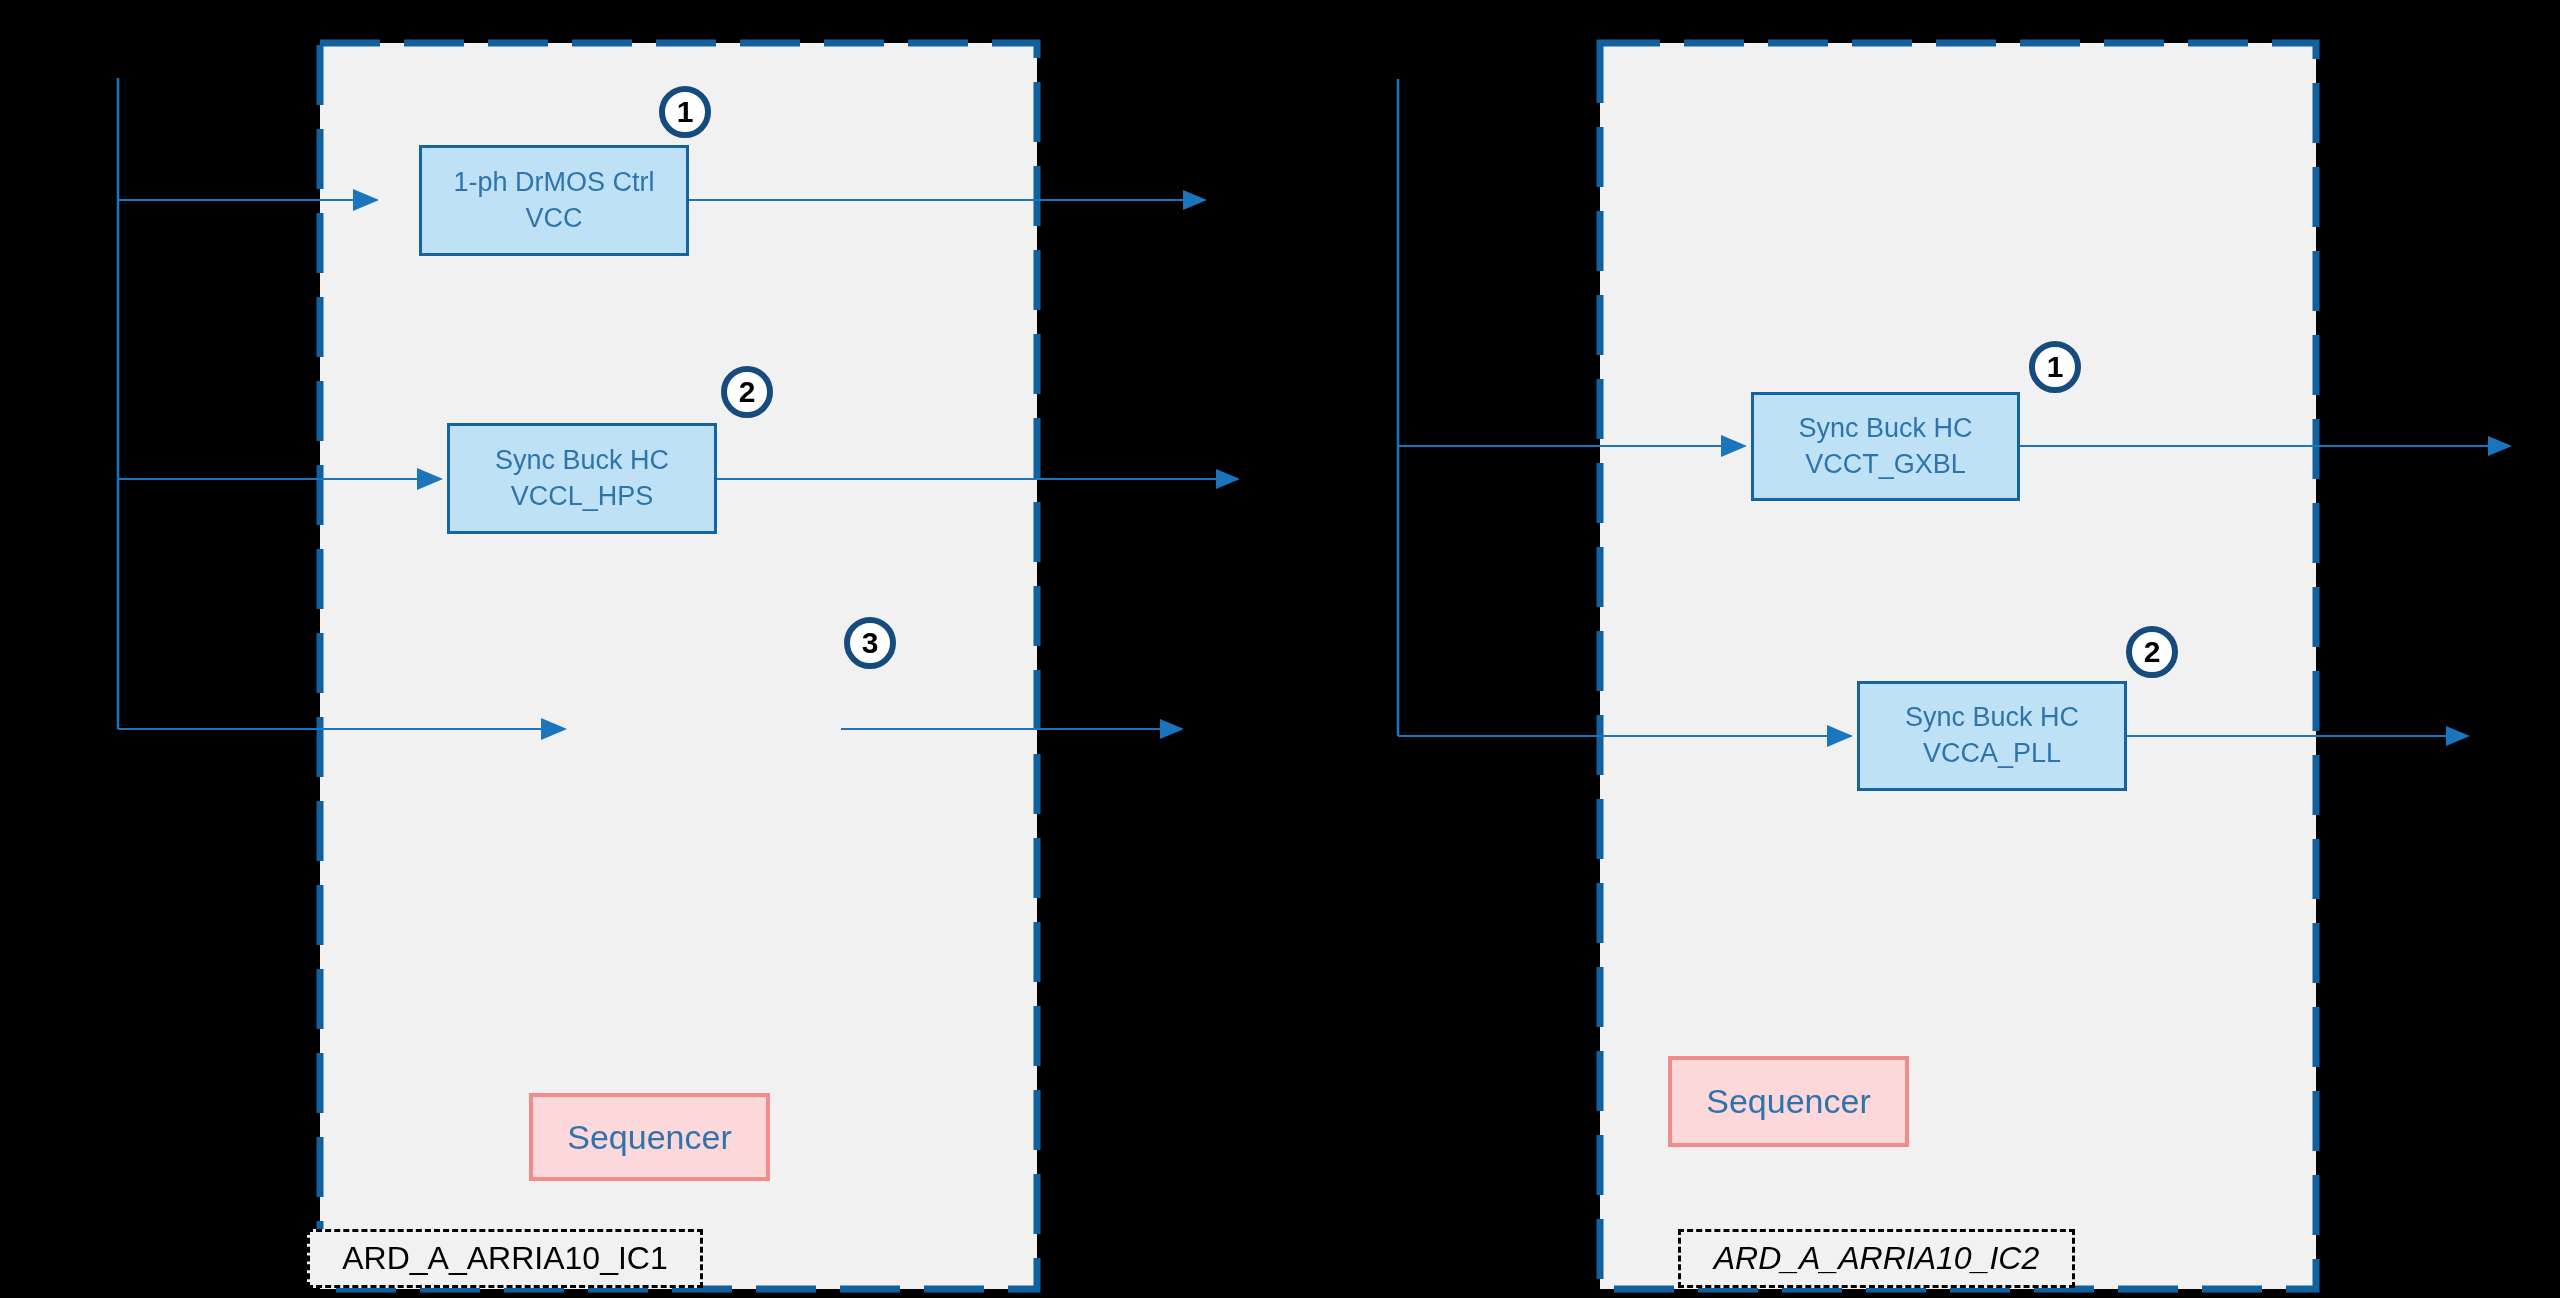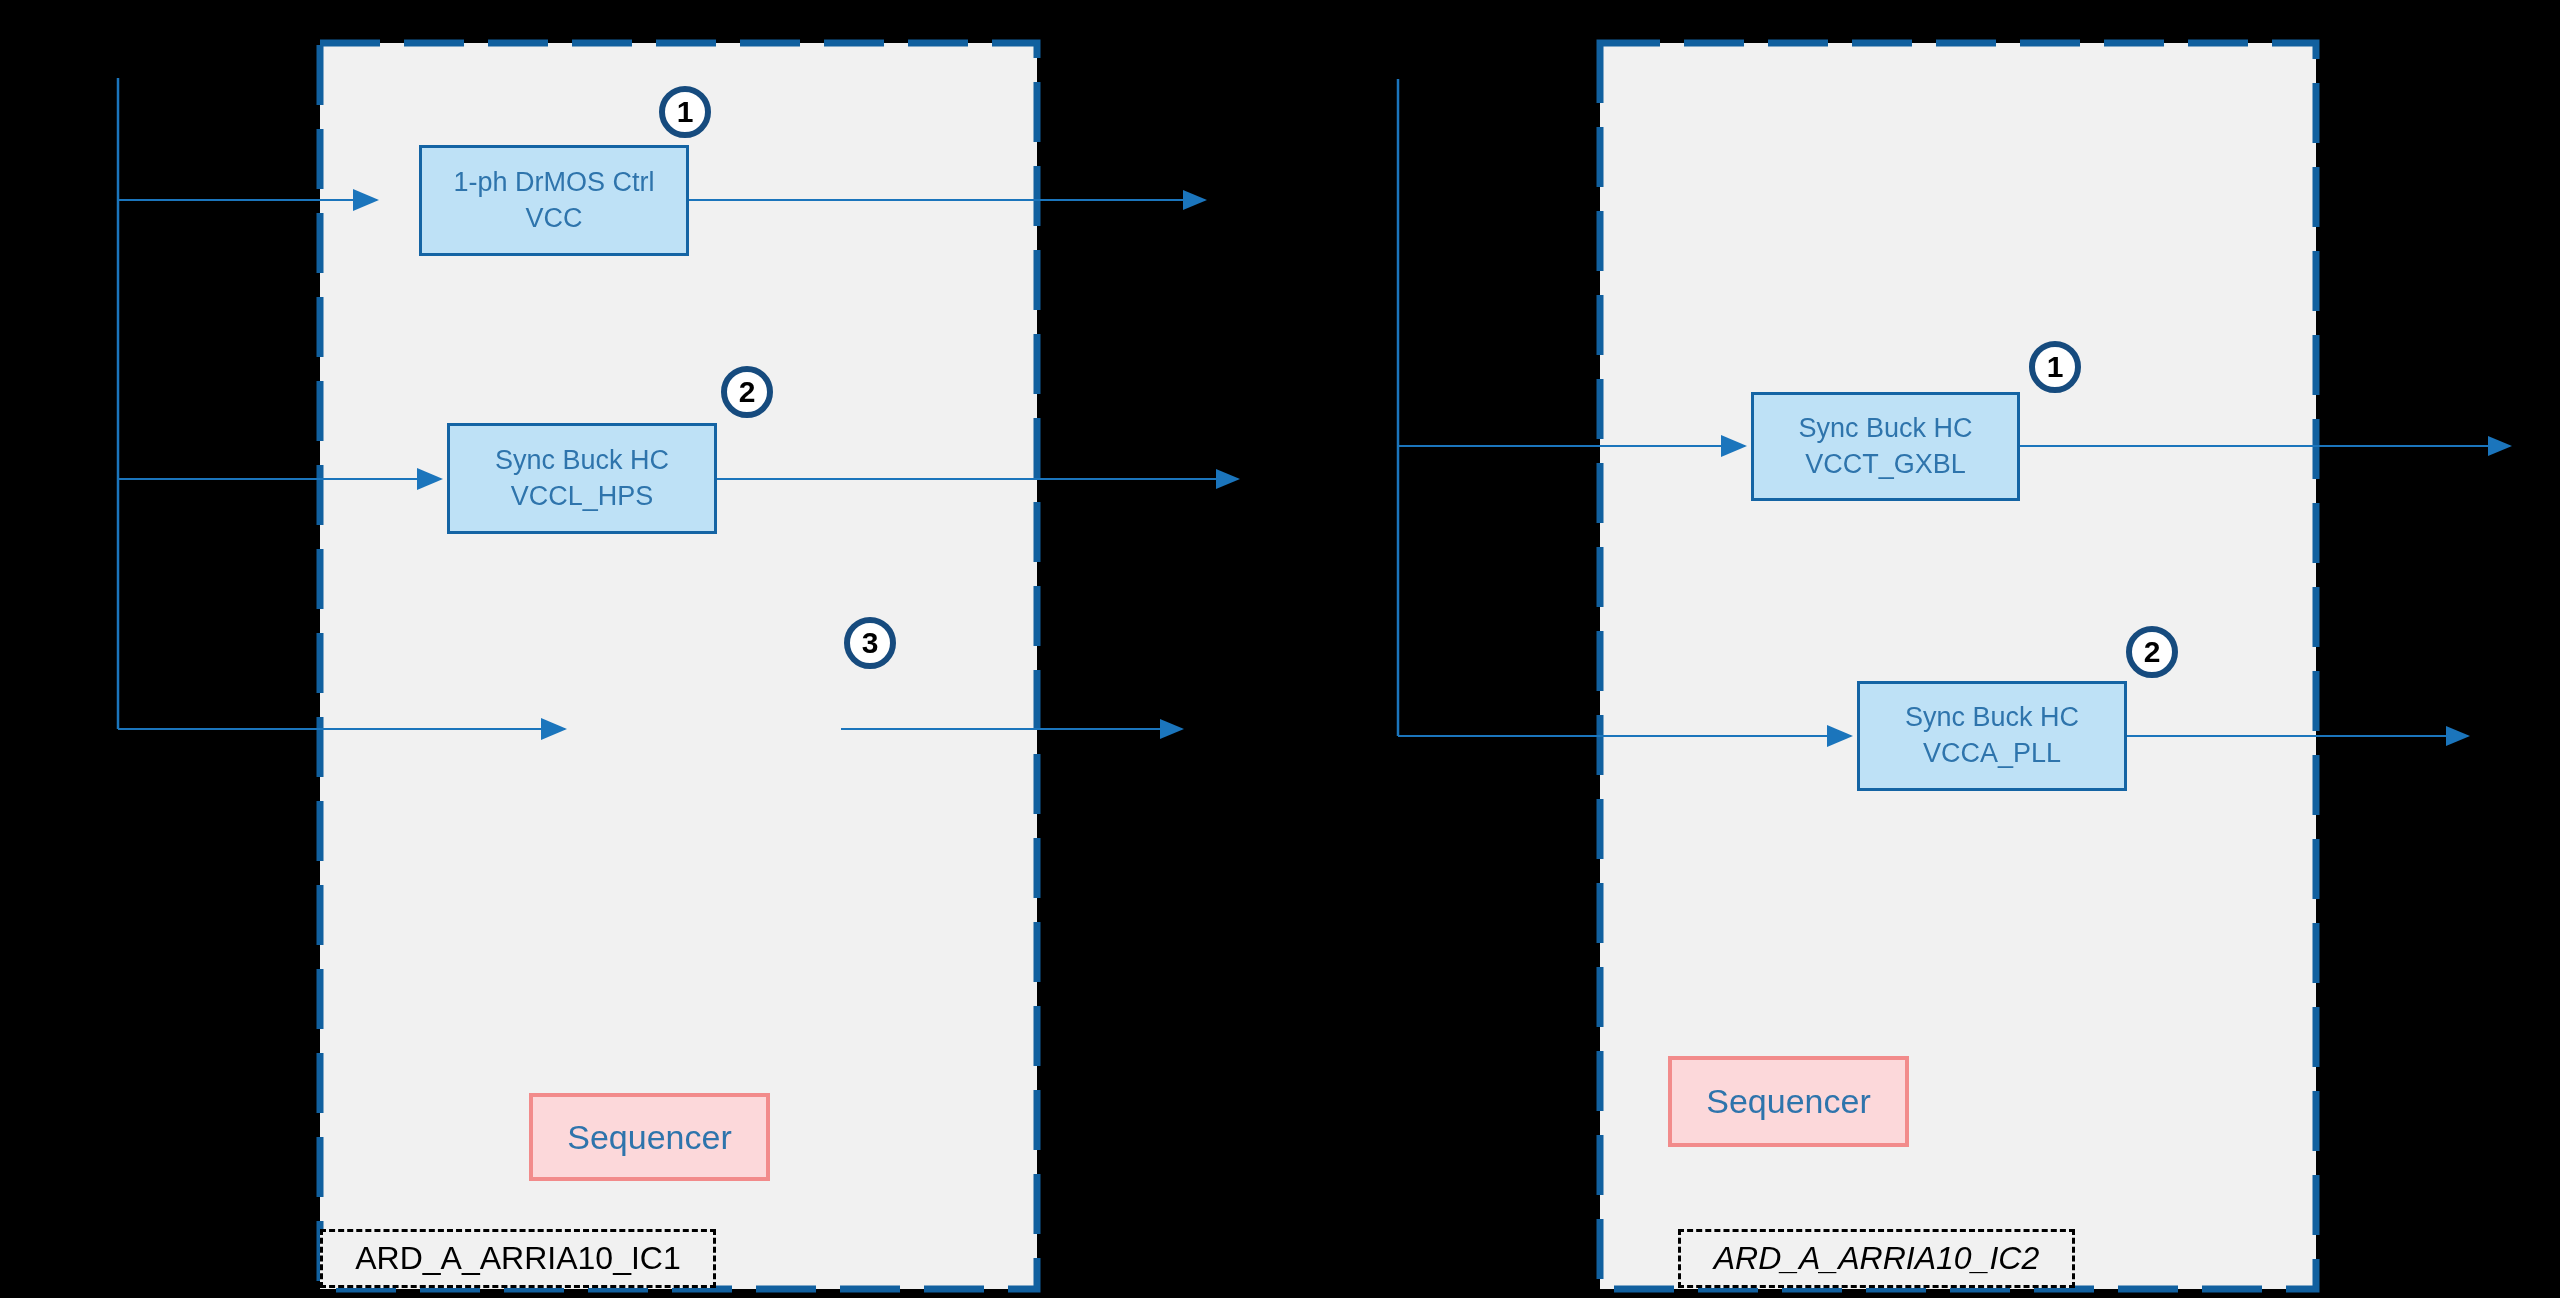--- a/index.html
+++ b/index.html
@@ -60,21 +60,21 @@
     color:var(--block-text);font-size:34px;
   }
   #seq-ic1{left:529px;top:1093px;width:241px;height:88px;}
   #seq-ic2{left:1668px;top:1056px;width:241px;height:91px;}
 
   .ic-label{
     position:absolute;display:flex;align-items:center;justify-content:center;
     background:var(--panel-fill);border:3px dashed #000000;box-sizing:border-box;
     color:#000000;font-size:32px;
   }
-  #lbl-ic1{left:320px;top:1229px;width:396px;height:59px;}
+  #lbl-ic1{left:307px;top:1229px;width:396px;height:59px;}
   #lbl-ic2{left:1678px;top:1229px;width:397px;height:59px;font-style:italic;}
 </style>
 </head>
 <body>
 
 <div class="canvas">
 
   <div class="panel" id="panel-ic1"></div>
   <div class="panel" id="panel-ic2"></div>
 

